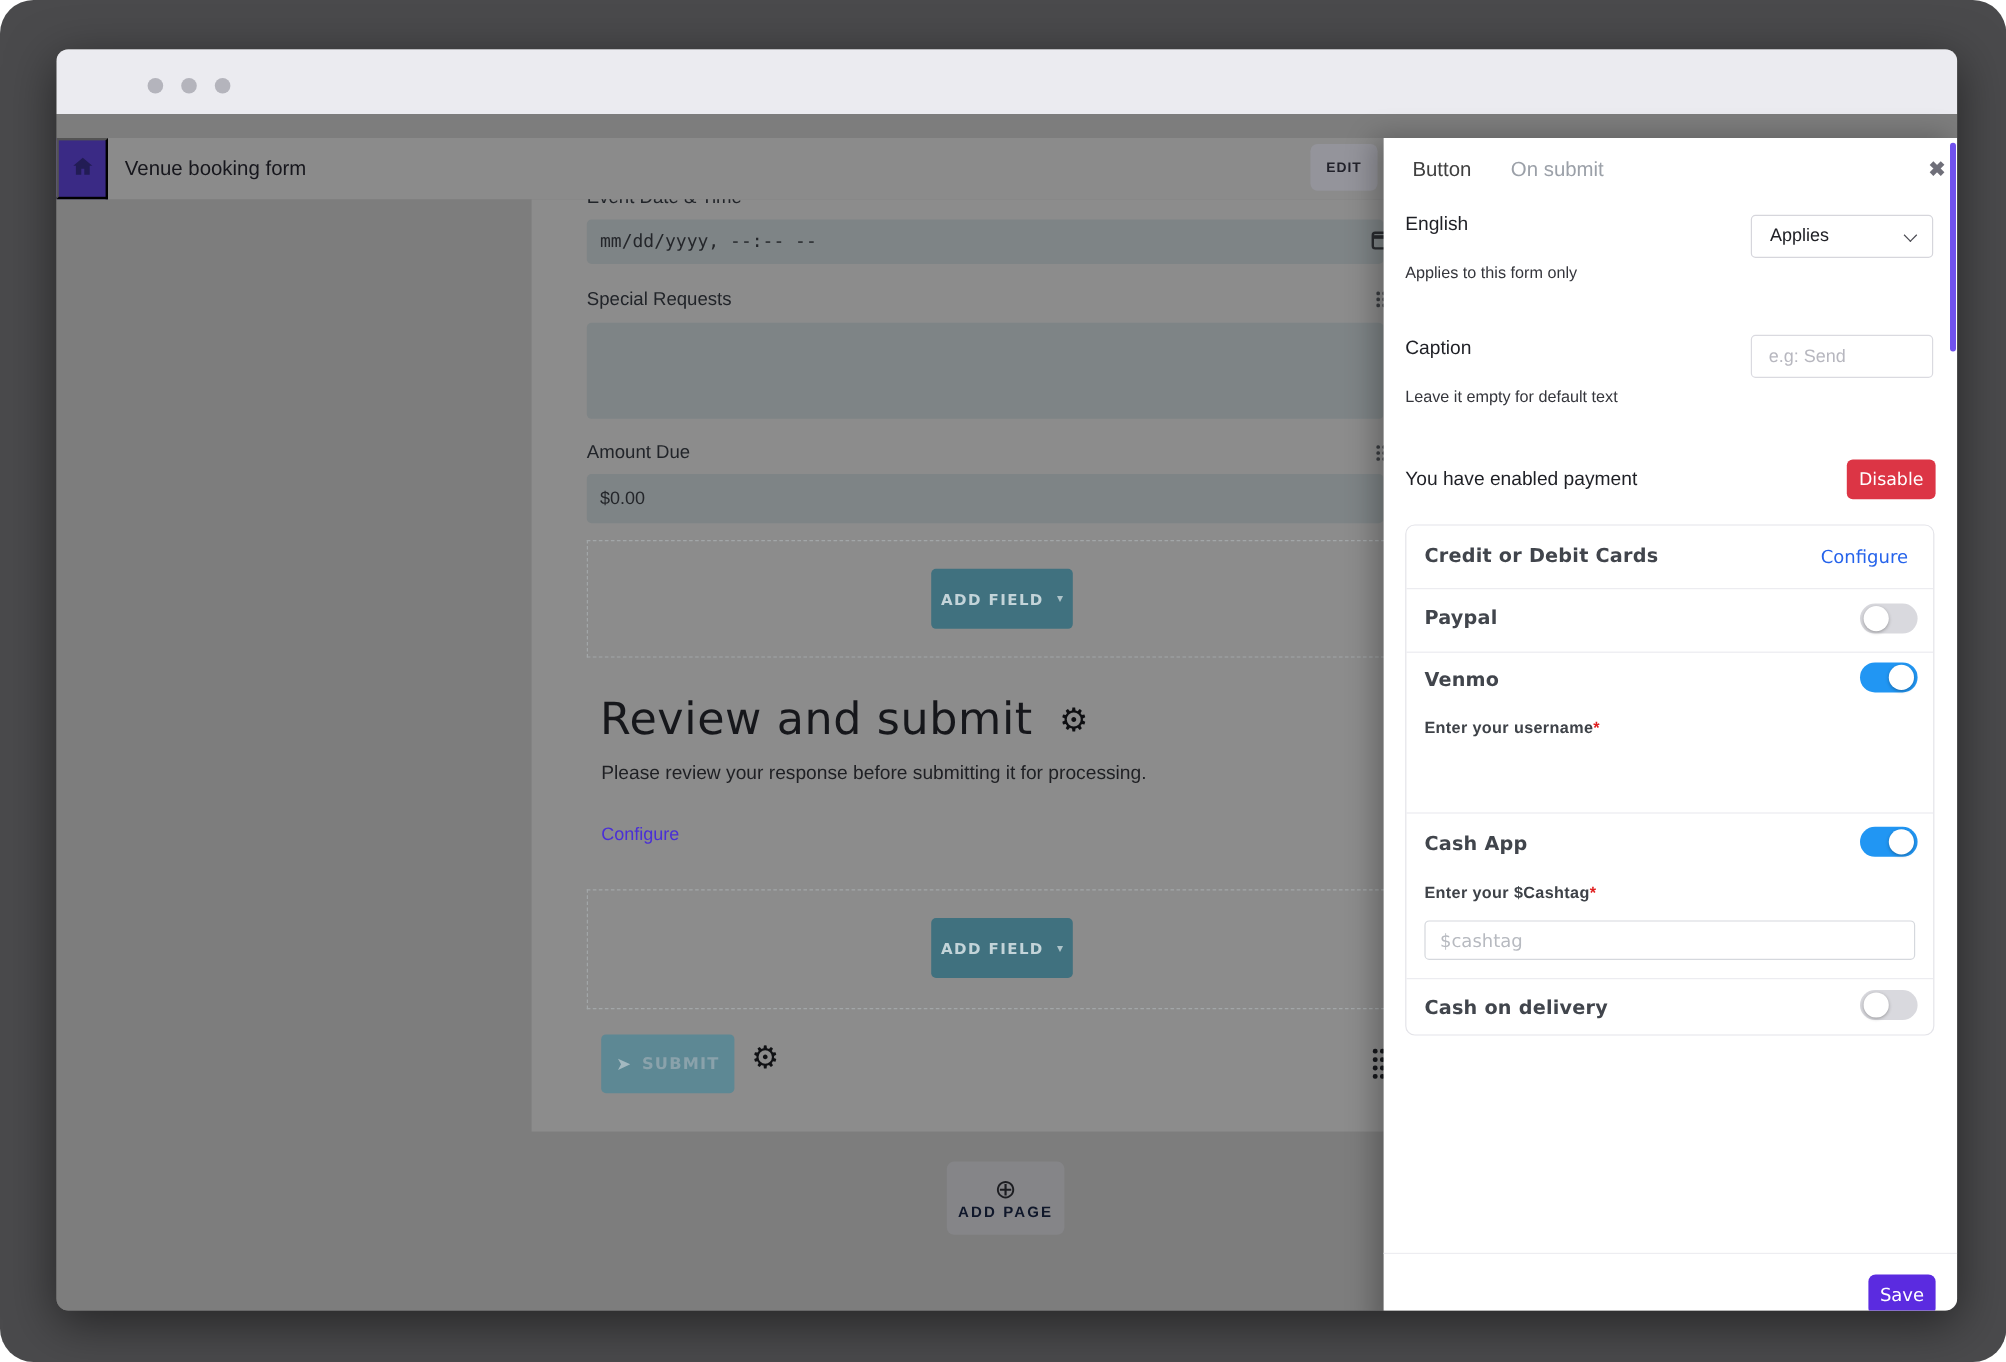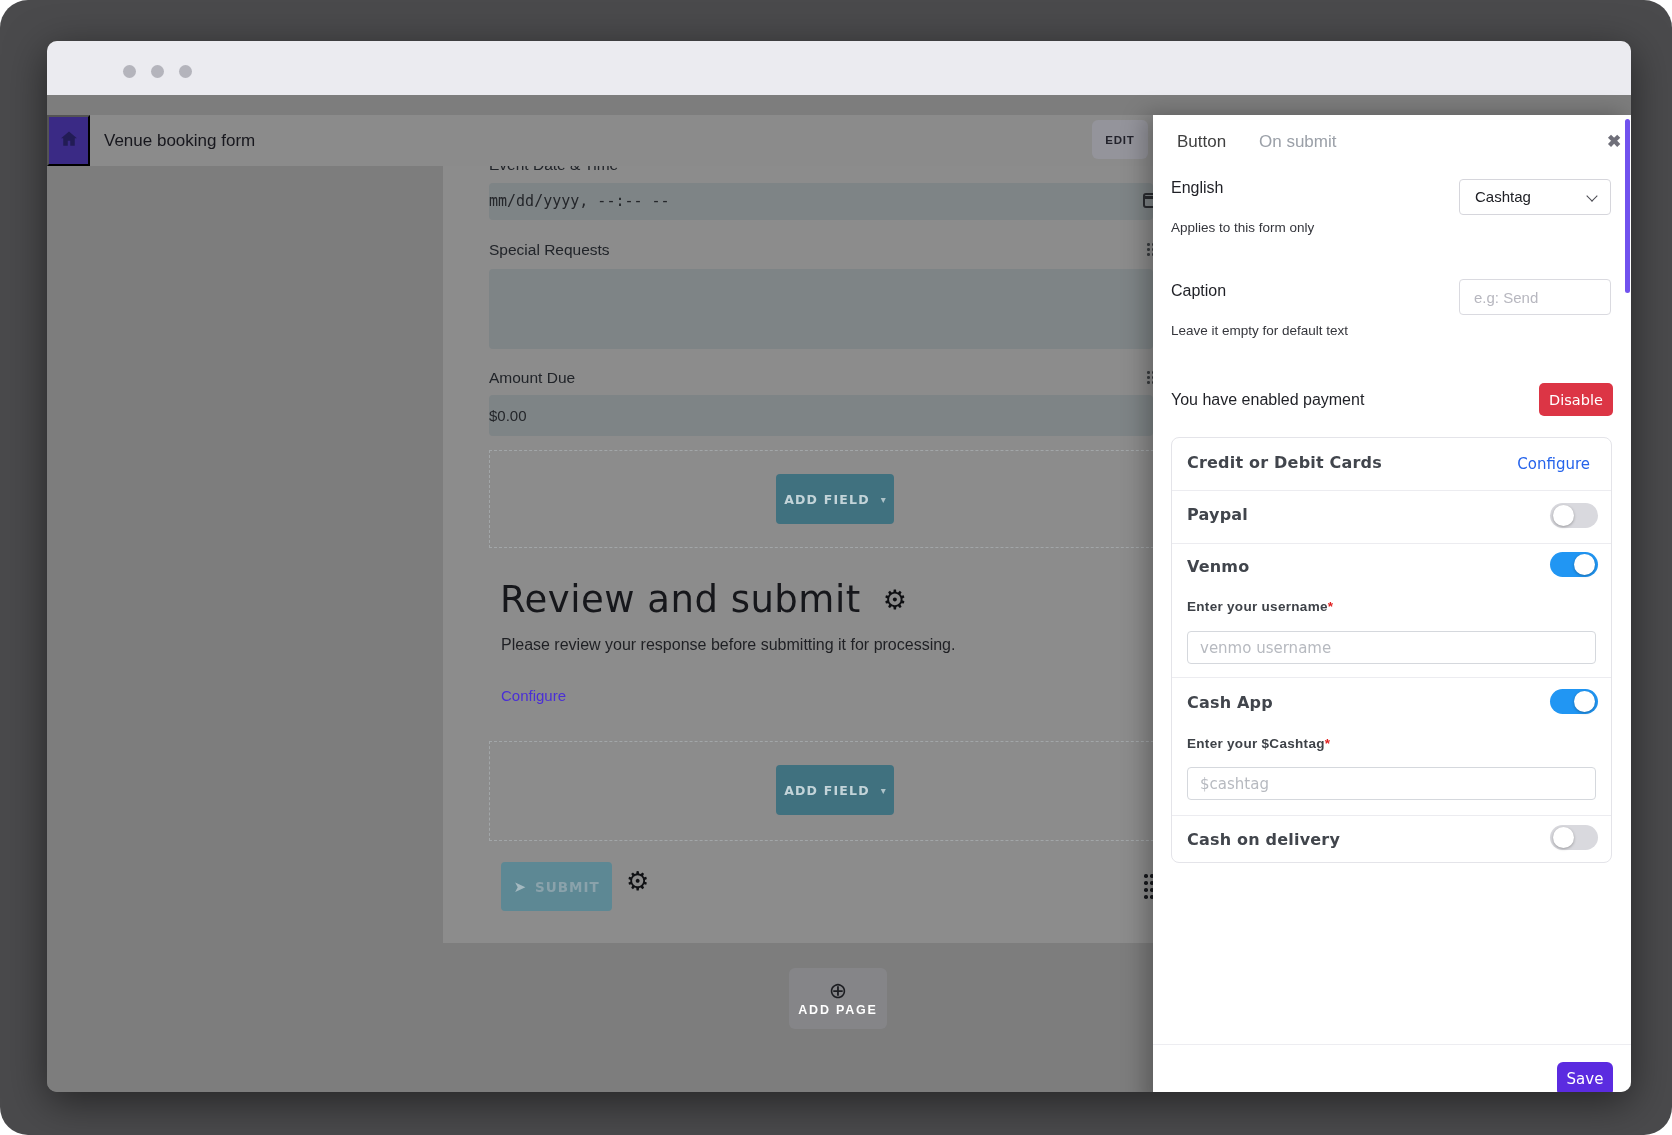--- a/index.html
+++ b/index.html
@@ -13,21 +13,21 @@
   #app{position:absolute;left:0;top:54px;width:100%;height:997px;background:#7d7d7d;margin-top:20px;}
   
   #header{position:absolute;left:0;top:0;width:1106px;height:51px;background:#8b8b8b;z-index:3;}
   #home-btn{position:absolute;left:0;top:0;width:43px;height:51px;background:#3a2a85;display:flex;align-items:center;justify-content:center;}
   #app-title{position:absolute;left:57px;top:0;line-height:51px;font-size:17px;font-weight:500;color:#17171d;}
   #edit-btn{position:absolute;left:1045px;top:5px;width:56px;height:39px;background:#94949b;border-radius:6px;border:none;font-size:11.5px;font-weight:bold;letter-spacing:.8px;color:#22222b;text-align:center;line-height:39px;}
   
   #card{position:absolute;left:396px;top:51px;width:710px;height:777px;background:#8c8c8c;z-index:1;}
   .f-label{position:absolute;font-size:15.5px;color:#212429;white-space:nowrap;}
   .f-input{position:absolute;background:#7e8486;border-radius:4px;}
-  .f-input .val{font-size:15px;color:#24262a;white-space:nowrap;}
+  .f-input .val{font-size:15px;color:#24262a;padding-left:11px;white-space:nowrap;}
   .mono{font-family:"DejaVu Sans Mono",monospace;font-size:14px;}
   .cal-icon{position:absolute;width:14px;height:15px;border:2px solid #2a2c30;border-radius:3px;}
   .cal-icon::before{content:"";position:absolute;left:0;right:0;top:1px;height:3px;background:#2a2c30;}
   .drag6{position:absolute;display:grid;grid-template-columns:3px 3px;grid-auto-rows:3px;gap:2px;}
   .drag6 i{width:2.5px;height:2.5px;border-radius:50%;background:#3a3d40;}
   .drag8{position:absolute;display:grid;grid-template-columns:4px 4px;grid-auto-rows:5px;gap:2px;}
   .drag8 i{width:3.5px;height:3.5px;border-radius:50%;background:#17181c;}
   .dashed{position:absolute;border:1px dashed #a2a6a8;}
   .addf{position:absolute;width:118px;height:50px;background:#40717f;border:none;border-radius:4px;display:flex;align-items:center;justify-content:center;gap:11px;cursor:pointer;}
   .addf .lbl{font-family:"DejaVu Sans",sans-serif;font-size:12.5px;font-weight:bold;letter-spacing:1.2px;color:#c3d4d9;}
@@ -38,21 +38,21 @@
   #review-sub{position:absolute;left:58px;top:470px;font-size:16px;color:#1f2024;}
   #card-configure{position:absolute;left:58px;top:521px;font-size:15px;font-weight:500;color:#4a2fd6;cursor:pointer;}
   #submit-btn{position:absolute;left:58px;top:696px;width:111px;height:49px;background:#5d8894;border:none;border-radius:4px;display:flex;align-items:center;justify-content:center;gap:9px;}
   #submit-btn .send{font-size:15px;color:#a4b9c0;}
   #submit-btn .lbl{font-family:"DejaVu Sans",sans-serif;font-size:13.5px;font-weight:bold;letter-spacing:1px;color:#8aa2ab;}
   #submit-gear{position:absolute;left:183px;top:700px;font-size:26px;color:#101114;cursor:pointer;}
   #heading-gear{font-size:27px;}
   
   #addpage-btn{position:absolute;left:742px;top:853px;width:98px;height:61px;background:#858588;border:none;border-radius:6px;z-index:1;display:flex;flex-direction:column;align-items:center;justify-content:center;gap:1px;cursor:pointer;}
   #addpage-btn .plus{font-size:22px;color:#1c1d21;line-height:22px;}
-  #addpage-btn .lbl{font-size:12.5px;font-weight:bold;letter-spacing:1.8px;color:#ffffff;}
+  #addpage-btn .lbl{font-size:12.5px;font-weight:bold;letter-spacing:1.8px;color:#0f172a;}
   
   #panel{position:absolute;left:1106px;top:0;width:478px;height:997px;background:#ffffff;z-index:5;box-shadow:-8px 0 22px rgba(0,0,0,.28);}
   .tab{position:absolute;top:16px;font-size:17px;background:none;border:none;cursor:pointer;}
   #tab-button{left:18px;color:#404040;font-weight:500;}
   #tab-onsubmit{left:100px;color:#9ba0a8;}
   #panel-close{position:absolute;left:448px;top:15px;font-size:17px;font-weight:bold;color:#6f6f79;background:none;border:none;cursor:pointer;}
   .p-label{position:absolute;font-size:16px;color:#1f2026;}
   .p-note{position:absolute;font-size:13.5px;color:#35363c;}
   #lang-select{position:absolute;left:306px;top:64px;width:152px;height:36px;border:1px solid #d6d6dc;border-radius:4px;background:#fff;}
   #lang-select .val{font-size:15px;color:#202126;line-height:34px;padding-left:15px;}
@@ -174,21 +174,21 @@
         <span class="lbl">ADD PAGE</span>
       </button>
 
       <div id="panel">
         <button id="tab-button" class="tab">Button</button>
         <button id="tab-onsubmit" class="tab">On submit</button>
         <button id="panel-close">✖</button>
 
         <span class="p-label" style="left:18px;top:64px">English</span>
         <div id="lang-select">
-          <div class="val">Cashtag</div>
+          <div class="val">Applies</div>
           <span class="chev"></span>
         </div>
         <span class="p-note" style="left:18px;top:105px">Applies to this form only</span>
 
         <span class="p-label" style="left:18px;top:167px">Caption</span>
         <input id="caption-input" placeholder="e.g: Send" style="">
         <span class="p-note" style="left:18px;top:208px">Leave it empty for default text</span>
 
         <span class="p-label" style="left:18px;top:276px">You have enabled payment</span>
         <button id="disable-btn">Disable</button>
@@ -198,21 +198,20 @@
           <button id="pc-configure">Configure</button>
           <div class="pc-div" style="top:52px"></div>
 
           <span class="pc-name" style="top:67px">Paypal</span>
           <button class="toggle" style="top:65px"></button>
           <div class="pc-div" style="top:105px"></div>
 
           <span class="pc-name" style="top:119px">Venmo</span>
           <button class="toggle on" style="top:114px"></button>
           <span class="pc-field-label" style="top:161px"><span>Enter your username</span><span class="star">*</span></span>
-          <input class="pc-input" style="top: 193px;" placeholder="venmo username">
           <div class="pc-div" style="top:239px"></div>
 
           <span class="pc-name" style="top:255px">Cash App</span>
           <button class="toggle on" style="top:251px"></button>
           <span class="pc-field-label" style="top:298px"><span>Enter your $Cashtag</span><span class="star">*</span></span>
           <input class="pc-input" style="top: 329px;" placeholder="$cashtag">
           <div class="pc-div" style="top:377px"></div>
 
           <span class="pc-name" style="top:392px">Cash on delivery</span>
           <button class="toggle" style="top:387px"></button>

